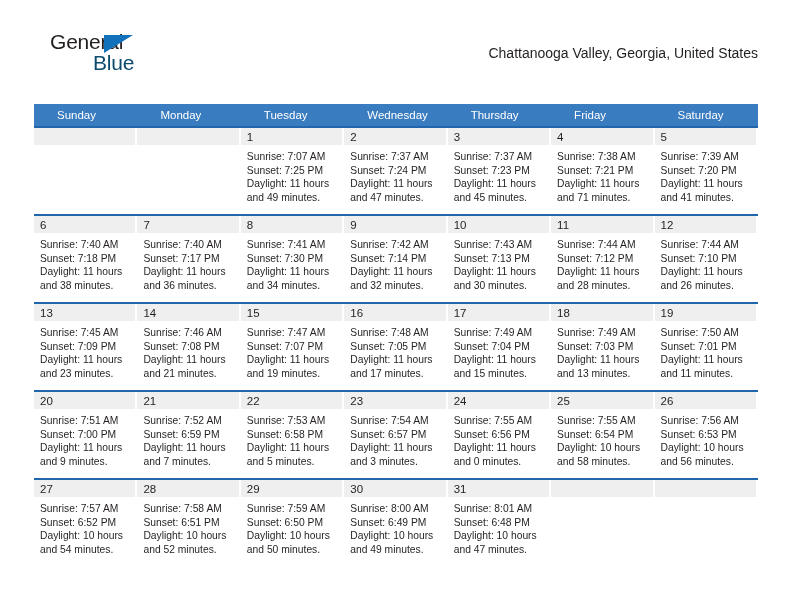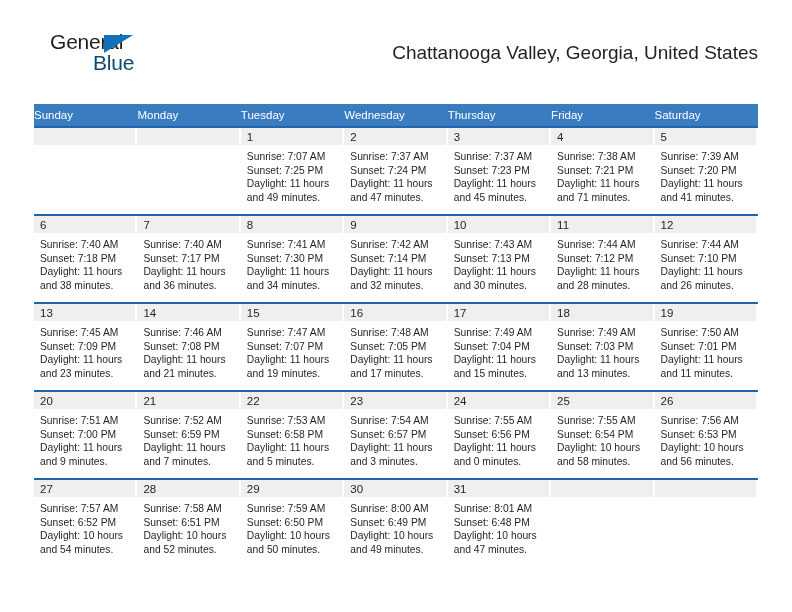--- a/index.html
+++ b/index.html
@@ -70,21 +70,21 @@
     top: 0;
     text-align: right;
   }
   .cal-title {
     font-size: 26px;
     color: #231f20;
     line-height: 30px;
     white-space: nowrap;
   }
   .cal-subtitle {
-    font-size: 19px;
+    font-size: 14px;
     color: #231f20;
     line-height: 18px;
     margin-top: 14px;
     white-space: nowrap;
     margin-left: 33px;
   }
 
   
   .calendar {
     position: absolute;
@@ -93,21 +93,21 @@
     width: 724px;
     border-collapse: collapse;
     table-layout: fixed;
   }
   .calendar th {
     background: #3a7cc0;
     color: #ffffff;
     font-size: 11.5px;
     font-weight: normal;
     text-align: left;
-    padding: 5px 0 5px 0;
+    padding: 5px 0 5px 23px;
     height: 12px;
     border: none;
   }
   .calendar td {
     vertical-align: top;
     padding: 0;
     border: none;
     width: 103.4px;
   }
   .week-row td {

